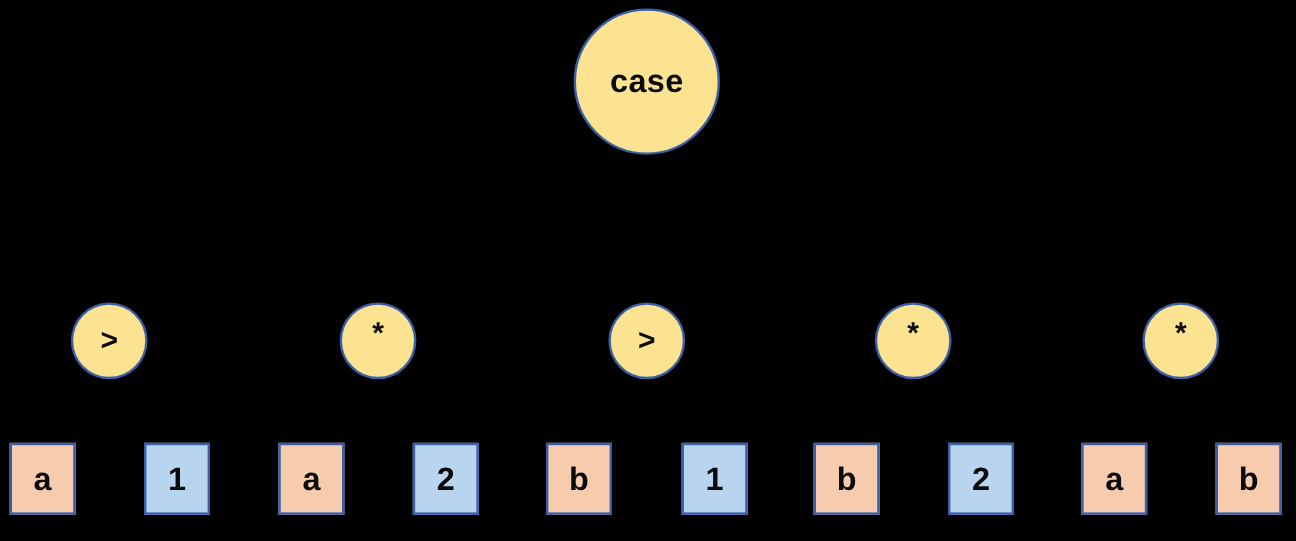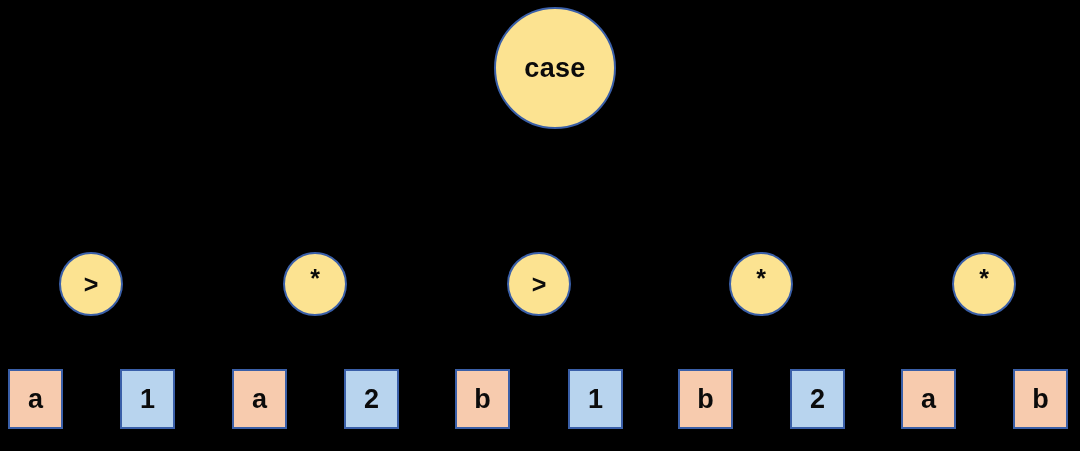--- a/index.html
+++ b/index.html
@@ -83,21 +83,21 @@
       <line x1="315" y1="316" x2="371" y2="369"></line>
       <line x1="539" y1="316" x2="482" y2="369"></line>
       <line x1="539" y1="316" x2="595" y2="369"></line>
       <line x1="761" y1="316" x2="705" y2="369"></line>
       <line x1="761" y1="316" x2="817" y2="369"></line>
       <line x1="984" y1="316" x2="928" y2="369"></line>
       <line x1="984" y1="316" x2="1040" y2="369"></line>
     </g>
   </svg>
 
-  <div class="node root-node" style="left:494px; top:7px; width:122px; height:122px;text-align:center;">case</div>
+  <div class="node root-node" style="left:478px; top:7px; width:122px; height:122px;text-align:center;">case</div>
 
   <div class="node op-node" style="left:59px; top:252px; width:64px; height:64px;">&gt;</div>
 
   <div class="node op-node star" style="left:283px; top:252px; width:64px; height:64px;">*</div>
 
   <div class="node op-node" style="left:507px; top:252px; width:64px; height:64px;">&gt;</div>
 
   <div class="node op-node star" style="left:729px; top:252px; width:64px; height:64px;">*</div>
 
   <div class="node op-node star" style="left:952px; top:252px; width:64px; height:64px;">*</div>

